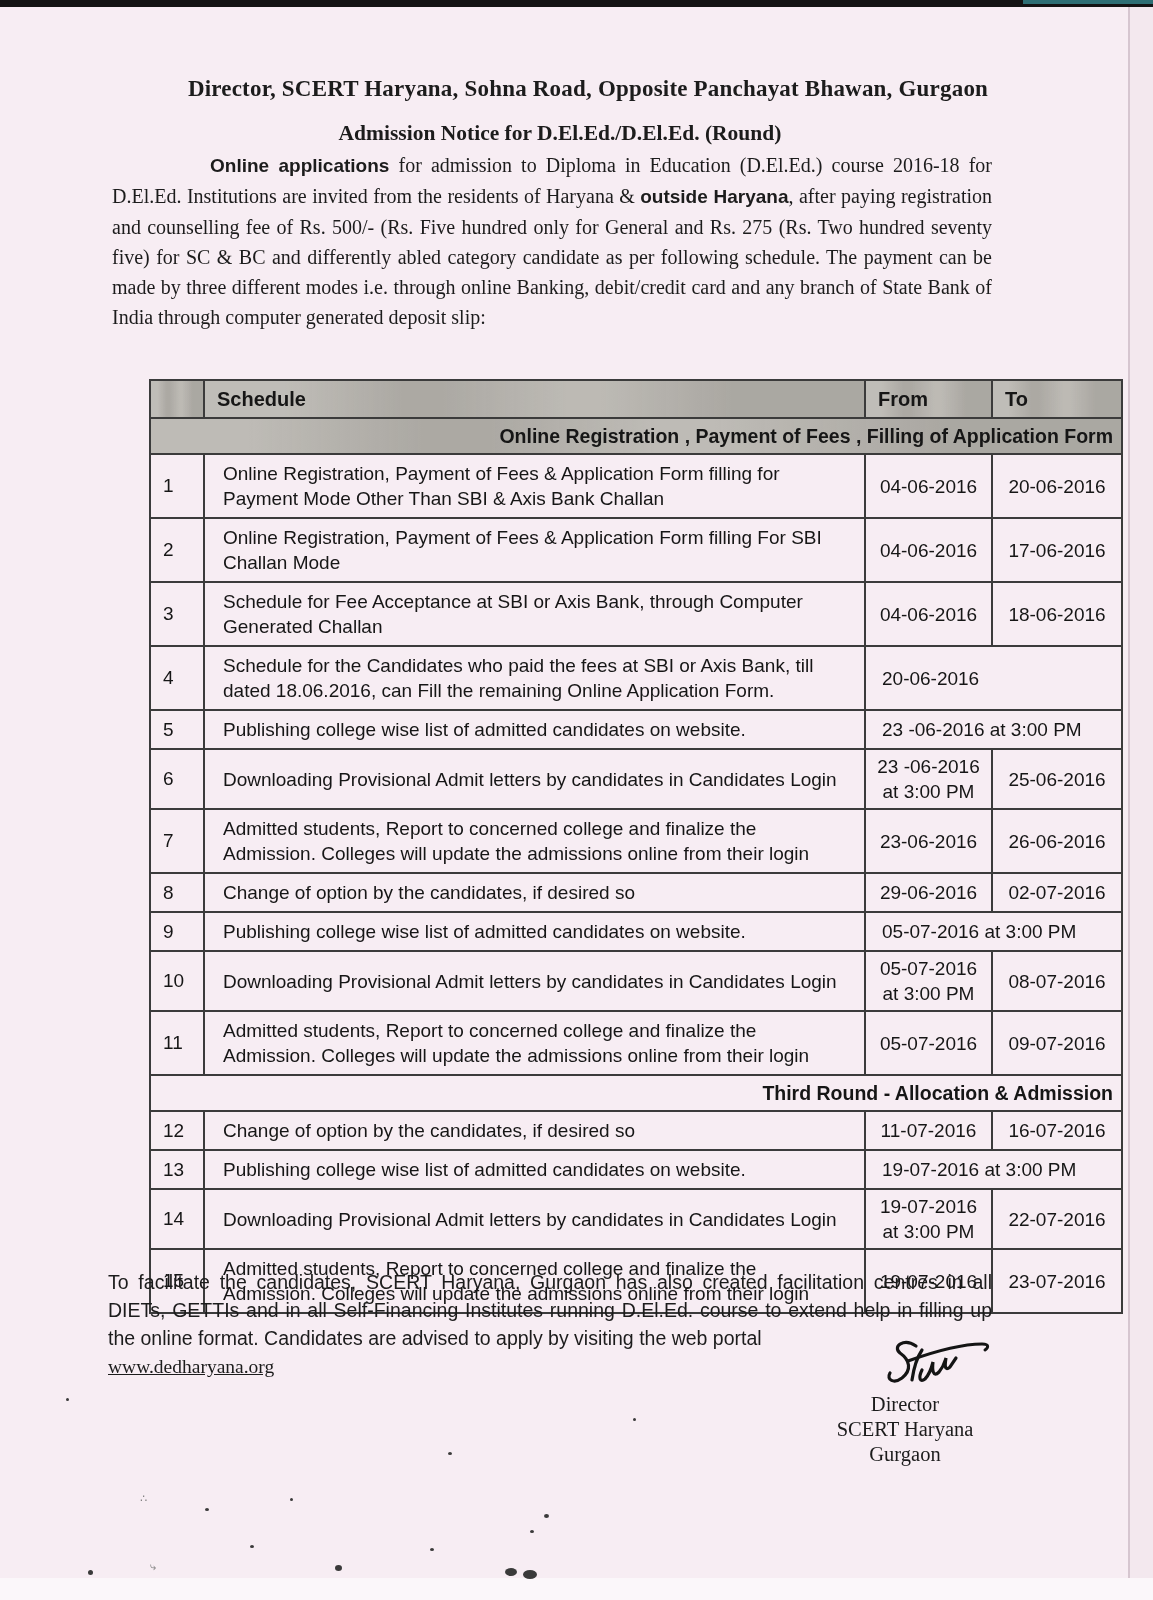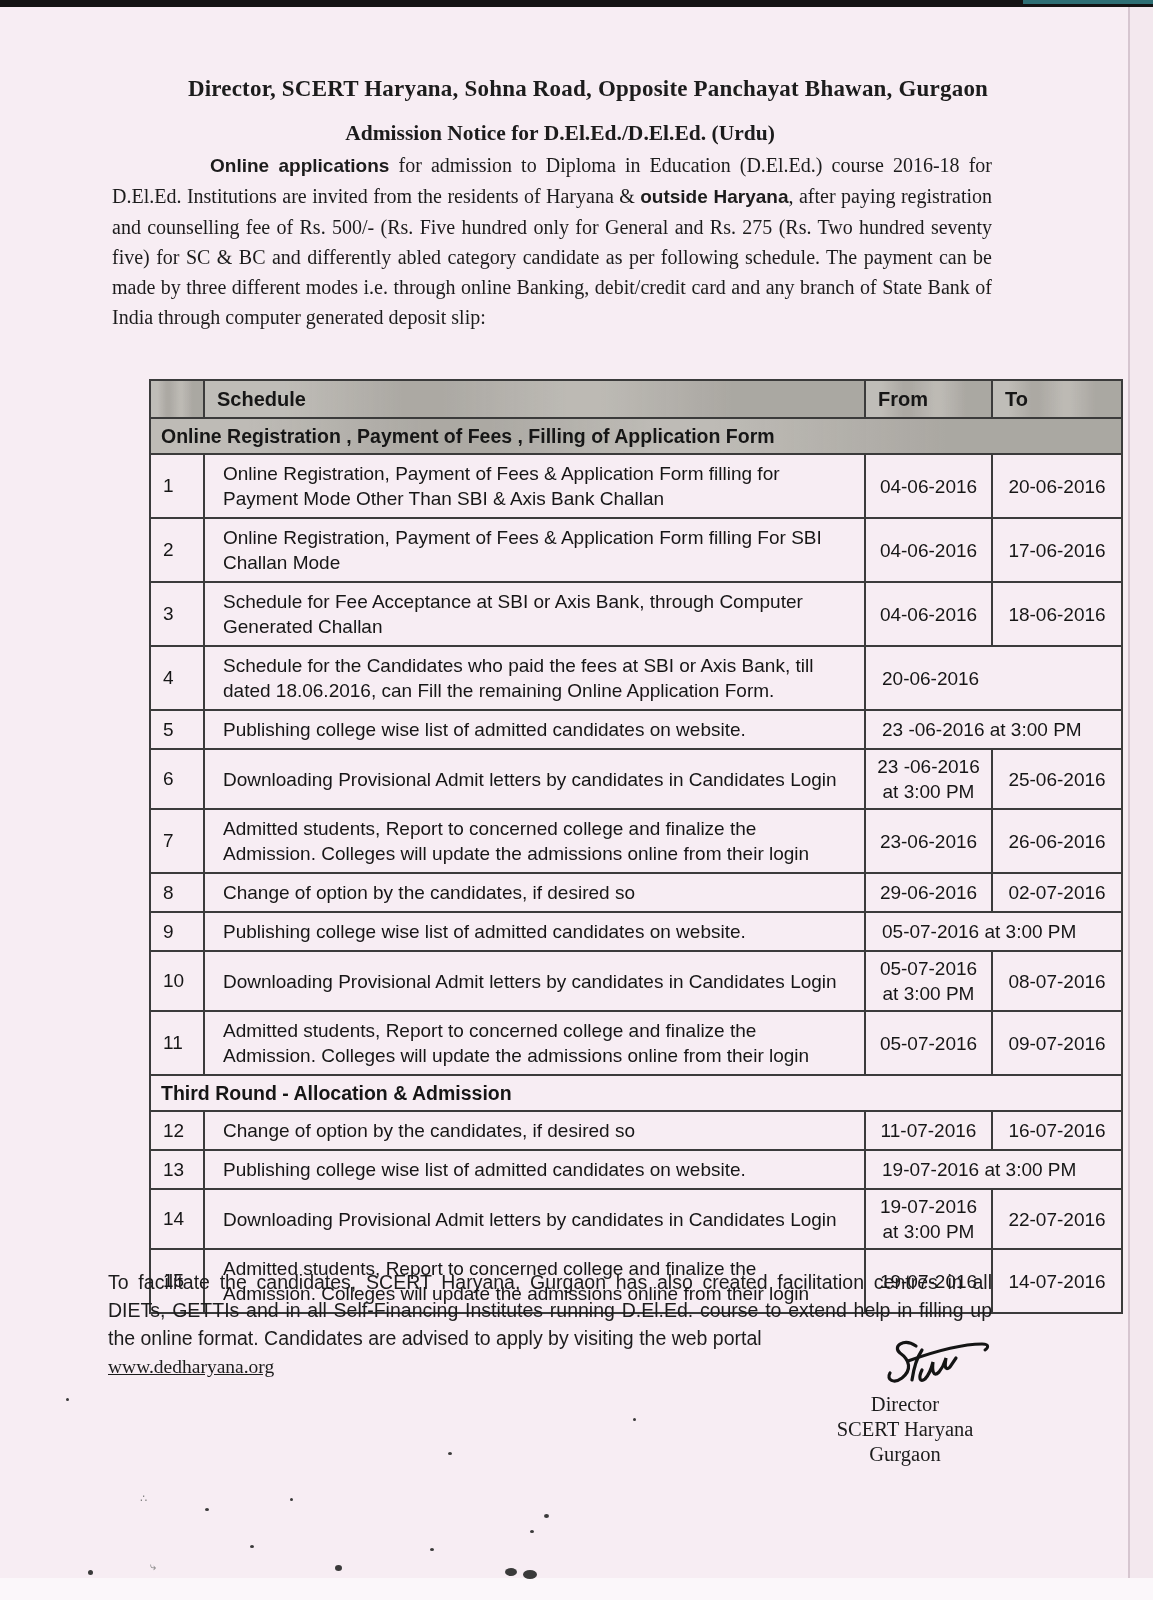--- a/index.html
+++ b/index.html
@@ -37,21 +37,21 @@
   table.schedule col.c-from{width:127px;}
   table.schedule col.c-to{width:130px;}
   table.schedule td,table.schedule th{
     border:2px solid #3b3b3b;padding:3px 8px;vertical-align:middle;}
   table.schedule tr.header-row th{
     text-align:left;font-size:20px;height:30px;padding-left:12px;
     background:#b5b2ac;
     background-image:linear-gradient(90deg, rgba(255,255,255,.14) 0 12%, rgba(0,0,0,.05) 30% 36%, rgba(255,255,255,.1) 55% 60%, rgba(0,0,0,.06) 80%);
   }
   table.schedule tr.section-row td{
-    font-weight:bold;font-size:19.5px;height:28px;padding-left:10px;}
+    font-weight:bold;font-size:19.5px;height:28px;padding-left:2px;text-align:right;}
   table.schedule tr.section-row.shaded td{
     background:#b5b2ac;
     background-image:linear-gradient(90deg, rgba(255,255,255,.12) 0 10%, rgba(0,0,0,.05) 28% 35%, rgba(255,255,255,.12) 52% 58%, rgba(0,0,0,.06) 82%);
   }
   table.schedule td.num-cell{text-align:left;padding-left:12px;vertical-align:middle;}
   table.schedule td.text-cell{line-height:25px;padding:6px 18px;}
   table.schedule td.date-cell{text-align:center;line-height:25px;padding:4px 6px;}
   table.schedule td.span-cell{text-align:left;padding-left:16px;}
   table.schedule tr.data-row{height:34px;}
 
@@ -69,21 +69,21 @@
 </style>
 </head>
 <body>
 
 <div class="scan-top-strip"></div>
 <div class="scan-right"></div>
 <div class="scan-fold"></div>
 <div class="scan-bottom"></div>
 
 <div class="doc-title">Director, SCERT Haryana, Sohna Road, Opposite Panchayat Bhawan, Gurgaon</div>
-<div class="doc-subtitle">Admission Notice for D.El.Ed./D.El.Ed. (Urdu)</div>
+<div class="doc-subtitle">Admission Notice for D.El.Ed./D.El.Ed. (Round)</div>
 
 <div class="intro"><b>Online applications</b><span> for admission to Diploma in Education (D.El.Ed.) course 2016-18 for D.El.Ed. Institutions are invited from the residents of Haryana &amp; </span><b>outside Haryana</b><span>, after paying registration and counselling fee of Rs. 500/- (Rs. Five hundred only for General and Rs. 275 (Rs. Two hundred seventy five) for SC &amp; BC and differently abled category candidate as per following schedule. The payment can be made by three different modes i.e. through online Banking, debit/credit card and any branch of State Bank of India through computer generated deposit slip:</span></div>
 
 <table class="schedule">
   <colgroup>
       <col class="c-num">
       <col class="c-text">
       <col class="c-from">
       <col class="c-to">
     </colgroup>
@@ -179,21 +179,21 @@
       <tr class="data-row">
         <td class="num-cell">14</td>
         <td class="text-cell">Downloading Provisional Admit letters by candidates in Candidates Login</td>
         <td class="date-cell">19-07-2016 at 3:00 PM</td>
         <td class="date-cell">22-07-2016</td>
       </tr>
       <tr class="data-row">
         <td class="num-cell">15</td>
         <td class="text-cell">Admitted students, Report to concerned college and finalize the Admission. Colleges will update the admissions online from their login</td>
         <td class="date-cell">19-07-2016</td>
-        <td class="date-cell">14-07-2016</td>
+        <td class="date-cell">23-07-2016</td>
       </tr>
     </tbody>
 </table>
 
 <div class="closing"><span>To facilitate the candidates, SCERT Haryana, Gurgaon has also created facilitation centres in all DIETs, GETTIs and in all Self-Financing Institutes running D.El.Ed. course to extend help in filling up the online format. Candidates are advised to apply by visiting the web portal </span><br><span class="weblink">www.dedharyana.org</span></div>
 
 <div class="sig-block">
   <svg class="sig-scribble" width="130" height="52" viewBox="0 0 130 52">
     <path d="M38 10 C26 2 14 10 22 17 C32 24 34 34 24 42 C16 48 8 44 12 37 M34 44 C36 30 40 20 44 14 M44 34 C40 42 42 47 47 43 C52 38 54 30 55 26 C54 34 55 42 61 36 C66 30 67 25 68 22 C67 28 66 36 72 31 L78 22" stroke="#141414" stroke-width="3.2" fill="none" stroke-linecap="round"></path>
     <path d="M30 25 C55 16 85 8 104 8 C112 8 110 12 107 14" stroke="#141414" stroke-width="3" fill="none" stroke-linecap="round"></path>

